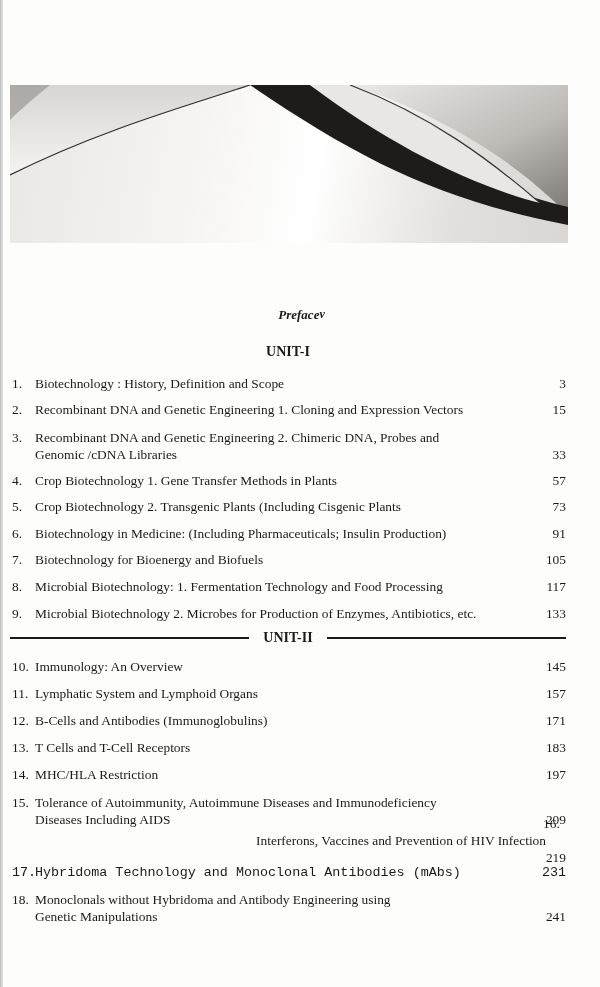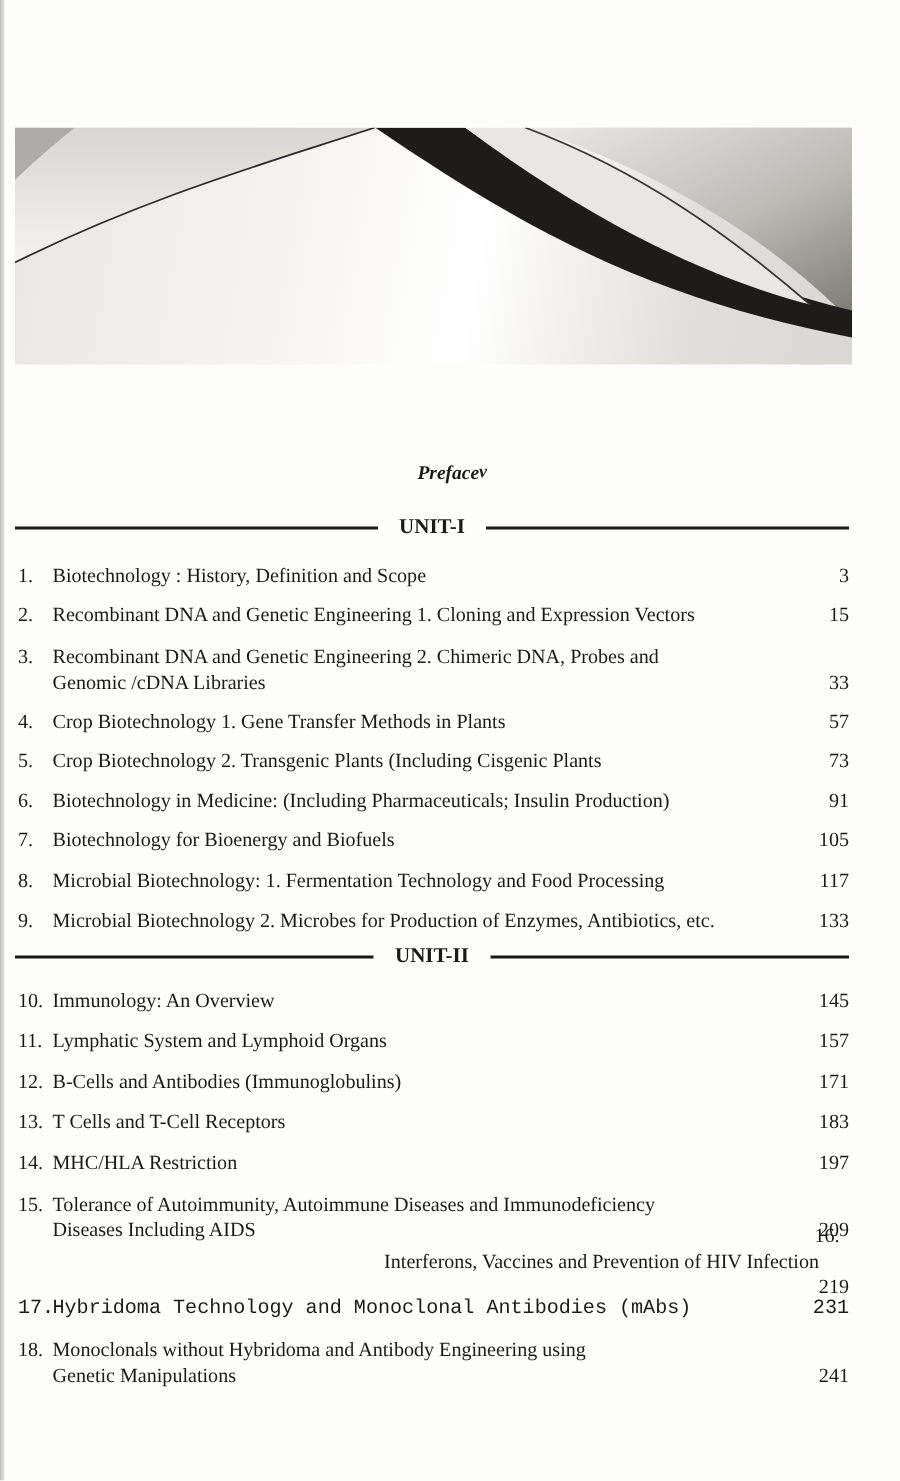--- a/index.html
+++ b/index.html
@@ -79,21 +79,21 @@
     <path d="M300,0 L340,0 C420,30 480,75 530,118 C460,100 380,60 300,0 Z" fill="#e9e7e3"></path>
     <path d="M340,0 C420,30 480,75 530,118" stroke="#3a3836" stroke-width="1.2" fill="none"></path>
   </svg>
 </div>
 
 <div class="preface">
   <span>Preface</span>
   <span class="pg">v</span>
 </div>
 
-<div class="unit-header" style="top:343px;">
+<div class="unit-header" style="top:343px;flex-direction:column;">
   <div class="rule"></div>
   <div class="label">UNIT-I</div>
   <div class="rule"></div>
 </div>
 
 <div class="toc-item" style="top:375px;">
   <span class="num">1.</span>
   <span class="title">Biotechnology : History, Definition and Scope</span>
   <span class="page">3</span>
 </div>

